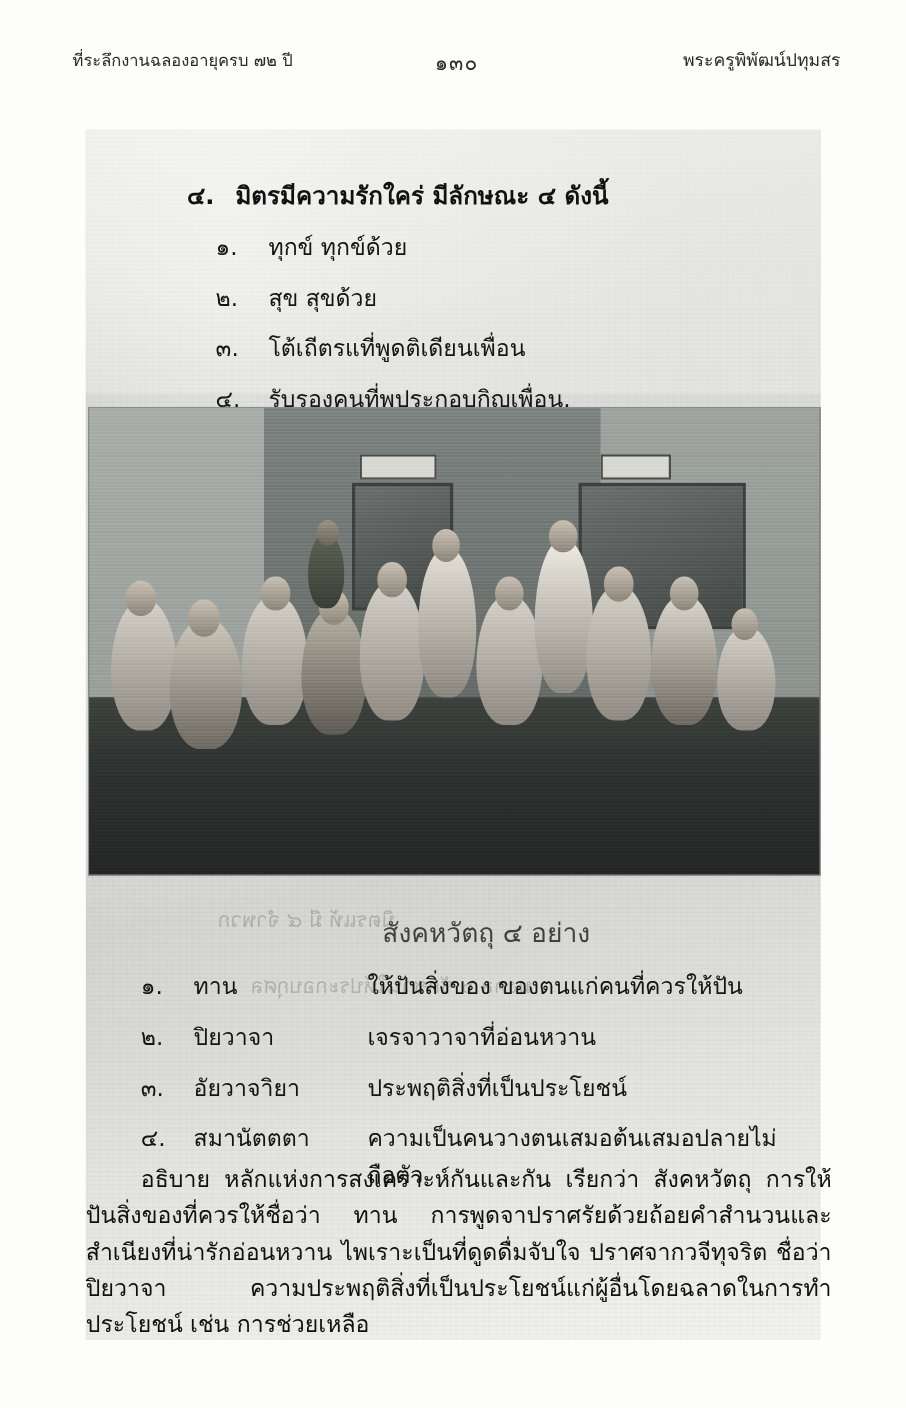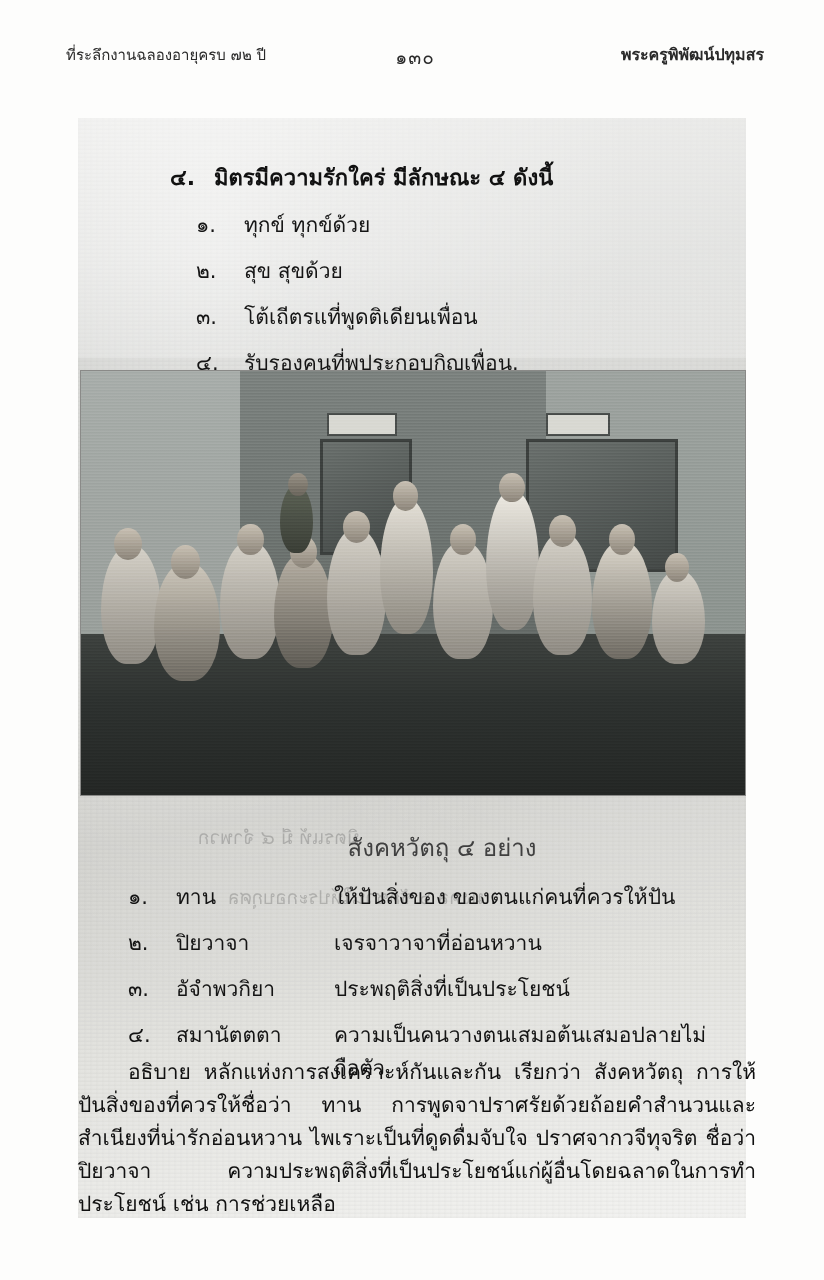--- a/index.html
+++ b/index.html
@@ -43,21 +43,21 @@
   }
   .running-head .center {
     position: absolute;
     left: 50%;
     transform: translateX(-50%);
     font-size: 19px;
     letter-spacing: 1px;
   }
   .running-head .right {
     flex: 0 0 auto;
-    font-weight: bold;
+    font-weight: normal;
     font-size: 16px;
   }
 
   
   .plate {
     position: absolute;
     left: 78px;
     top: 118px;
     width: 668px;
     height: 1100px;
@@ -368,21 +368,21 @@
       <span class="term">ทาน</span>
       <span class="gloss">ให้ปันสิ่งของ  ของตนแก่คนที่ควรให้ปัน</span>
     </div>
     <div class="def-row">
       <span class="num">๒.</span>
       <span class="term">ปิยวาจา</span>
       <span class="gloss">เจรจาวาจาที่อ่อนหวาน</span>
     </div>
     <div class="def-row">
       <span class="num">๓.</span>
-      <span class="term">อัจำพวกิยา</span>
+      <span class="term">อัยวาจาิยา</span>
       <span class="gloss">ประพฤติสิ่งที่เป็นประโยชน์</span>
     </div>
     <div class="def-row">
       <span class="num">๔.</span>
       <span class="term">สมานัตตตา</span>
       <span class="gloss">ความเป็นคนวางตนเสมอต้นเสมอปลายไม่ถือตัว</span>
     </div>
   </div>
 
   <div class="para">

